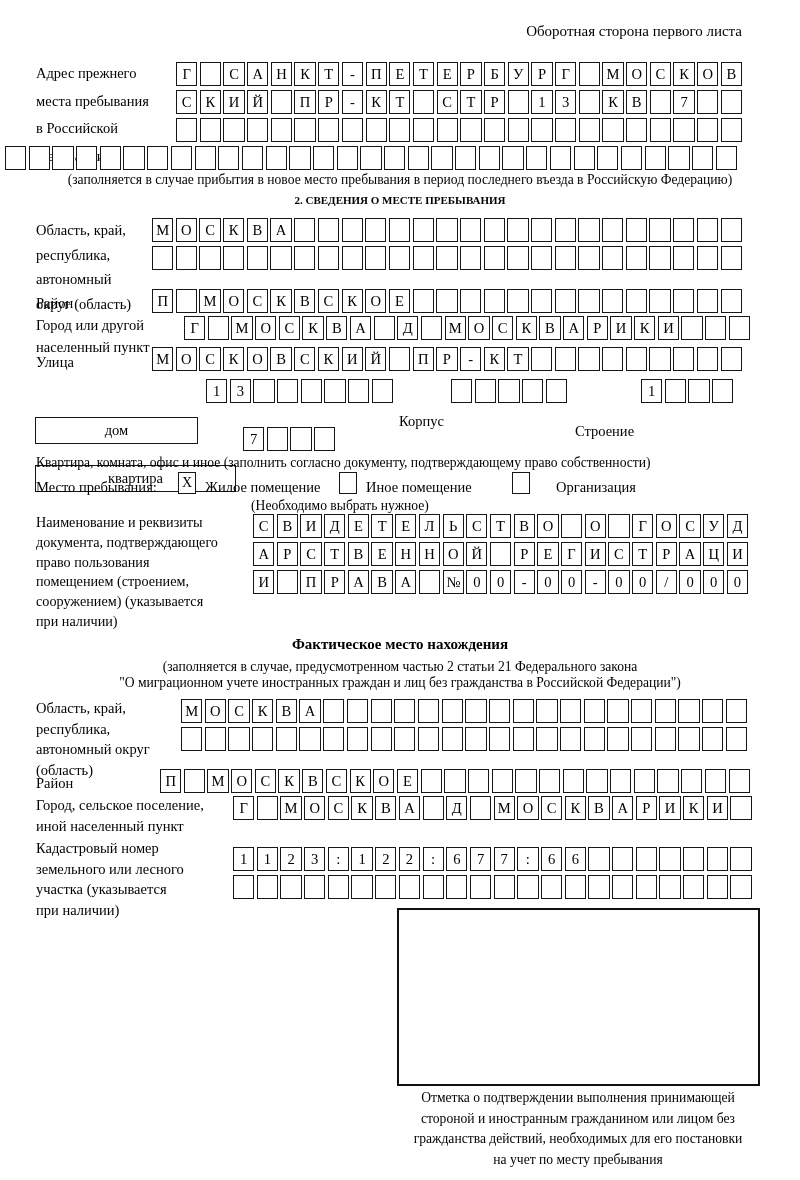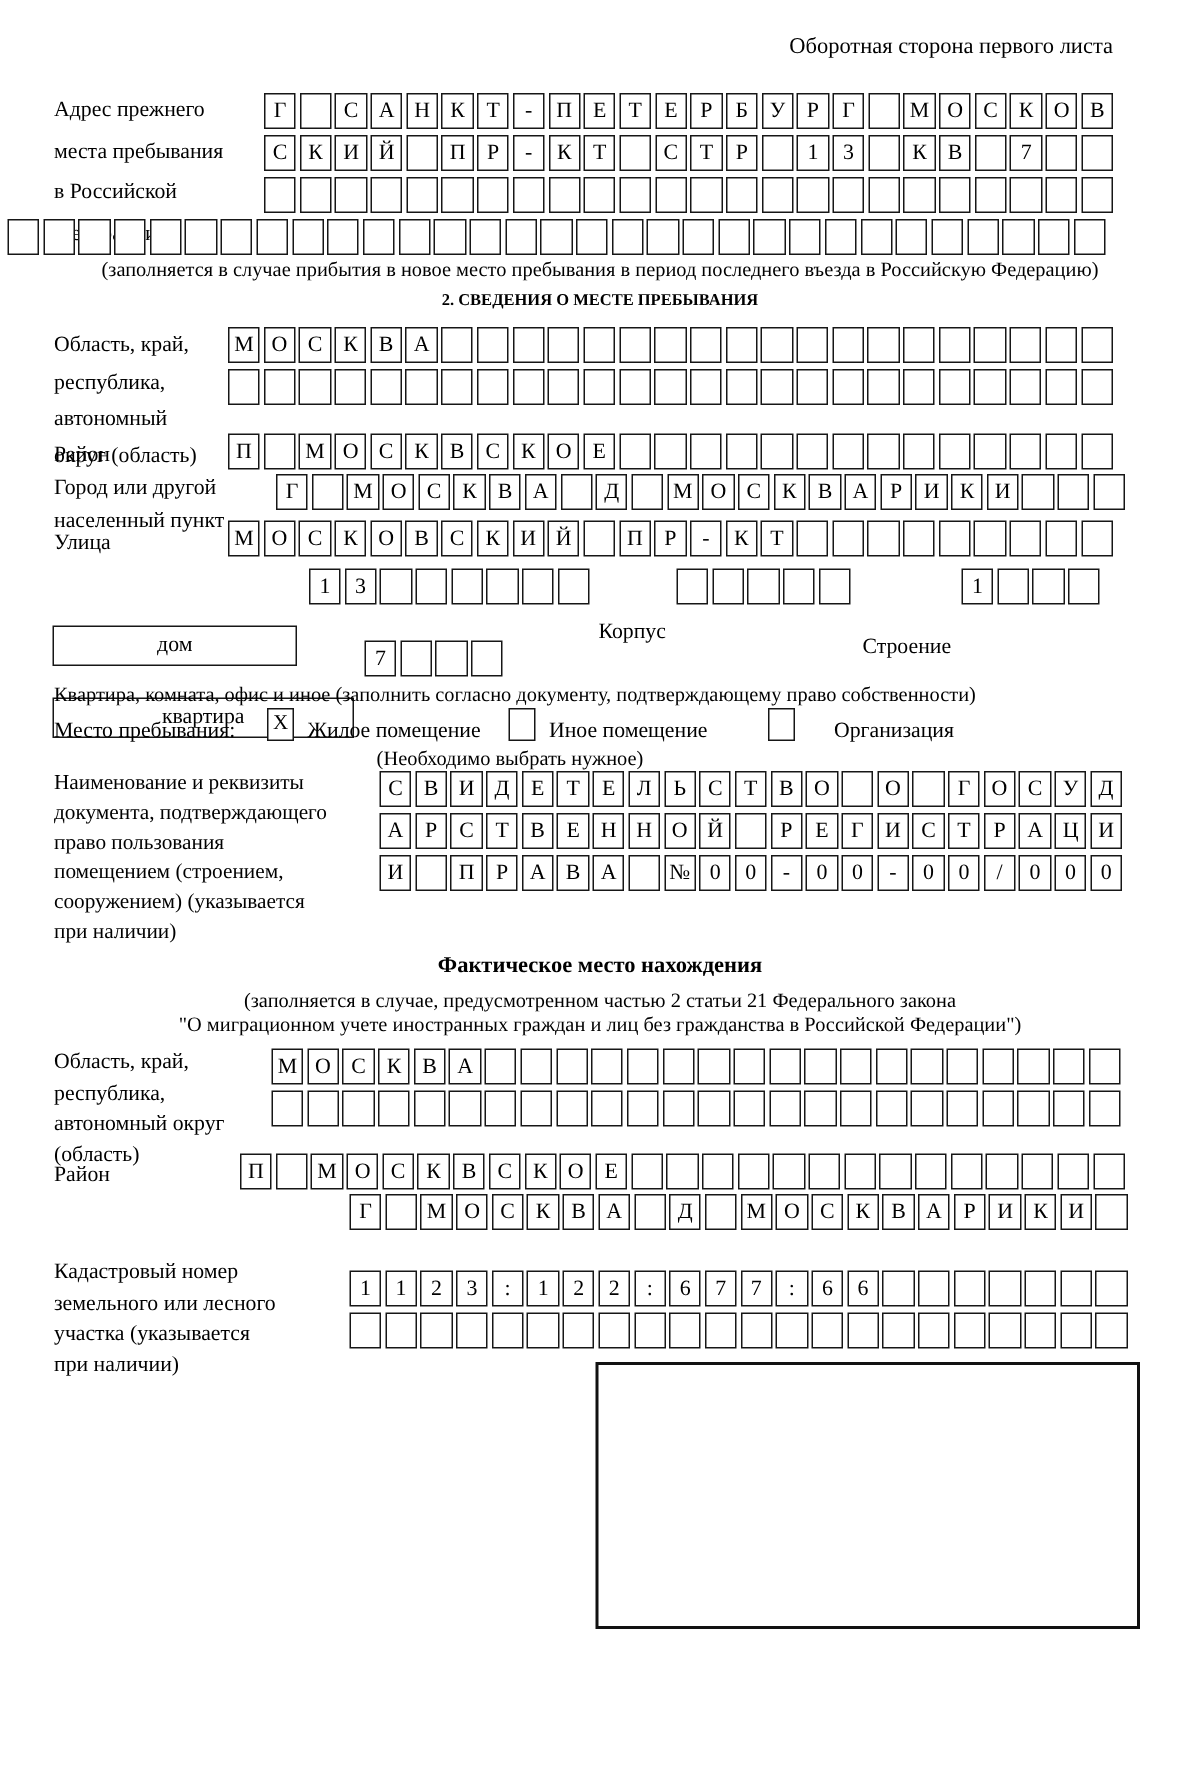--- a/index.html
+++ b/index.html
@@ -504,20 +504,22 @@
       <span class="box"></span>
       <span class="box"></span>
       <span class="box"></span>
       <span class="box"></span>
       <span class="box"></span>
       <span class="box"></span>
       <span class="box"></span>
       <span class="box"></span>
     </div>
 
+  <div class="label" style="left:36px;top:795px;line-height:21px;">Город, сельское поселение,
+иной населенный пункт</div>
   <div class="boxrow" style="left:233px;top:796px;">
       <span class="box">Г</span>
       <span class="box"></span>
       <span class="box">М</span>
       <span class="box">О</span>
       <span class="box">С</span>
       <span class="box">К</span>
       <span class="box">В</span>
       <span class="box">А</span>
       <span class="box"></span>
@@ -583,14 +585,18 @@
       <span class="box"></span>
       <span class="box"></span>
       <span class="box"></span>
       <span class="box"></span>
       <span class="box"></span>
       <span class="box"></span>
       <span class="box"></span>
     </div>
 
   <div class="stampbox" style="left:397px;top:908px;width:359px;height:174px;"></div>
+  <div class="caption center pre" style="left:388px;top:1088px;width:380px;line-height:20.5px;">Отметка о подтверждении выполнения принимающей
+стороной и иностранным гражданином или лицом без
+гражданства действий, необходимых для его постановки
+на учет по месту пребывания</div>
 
 </div>
 
 </body></html>

